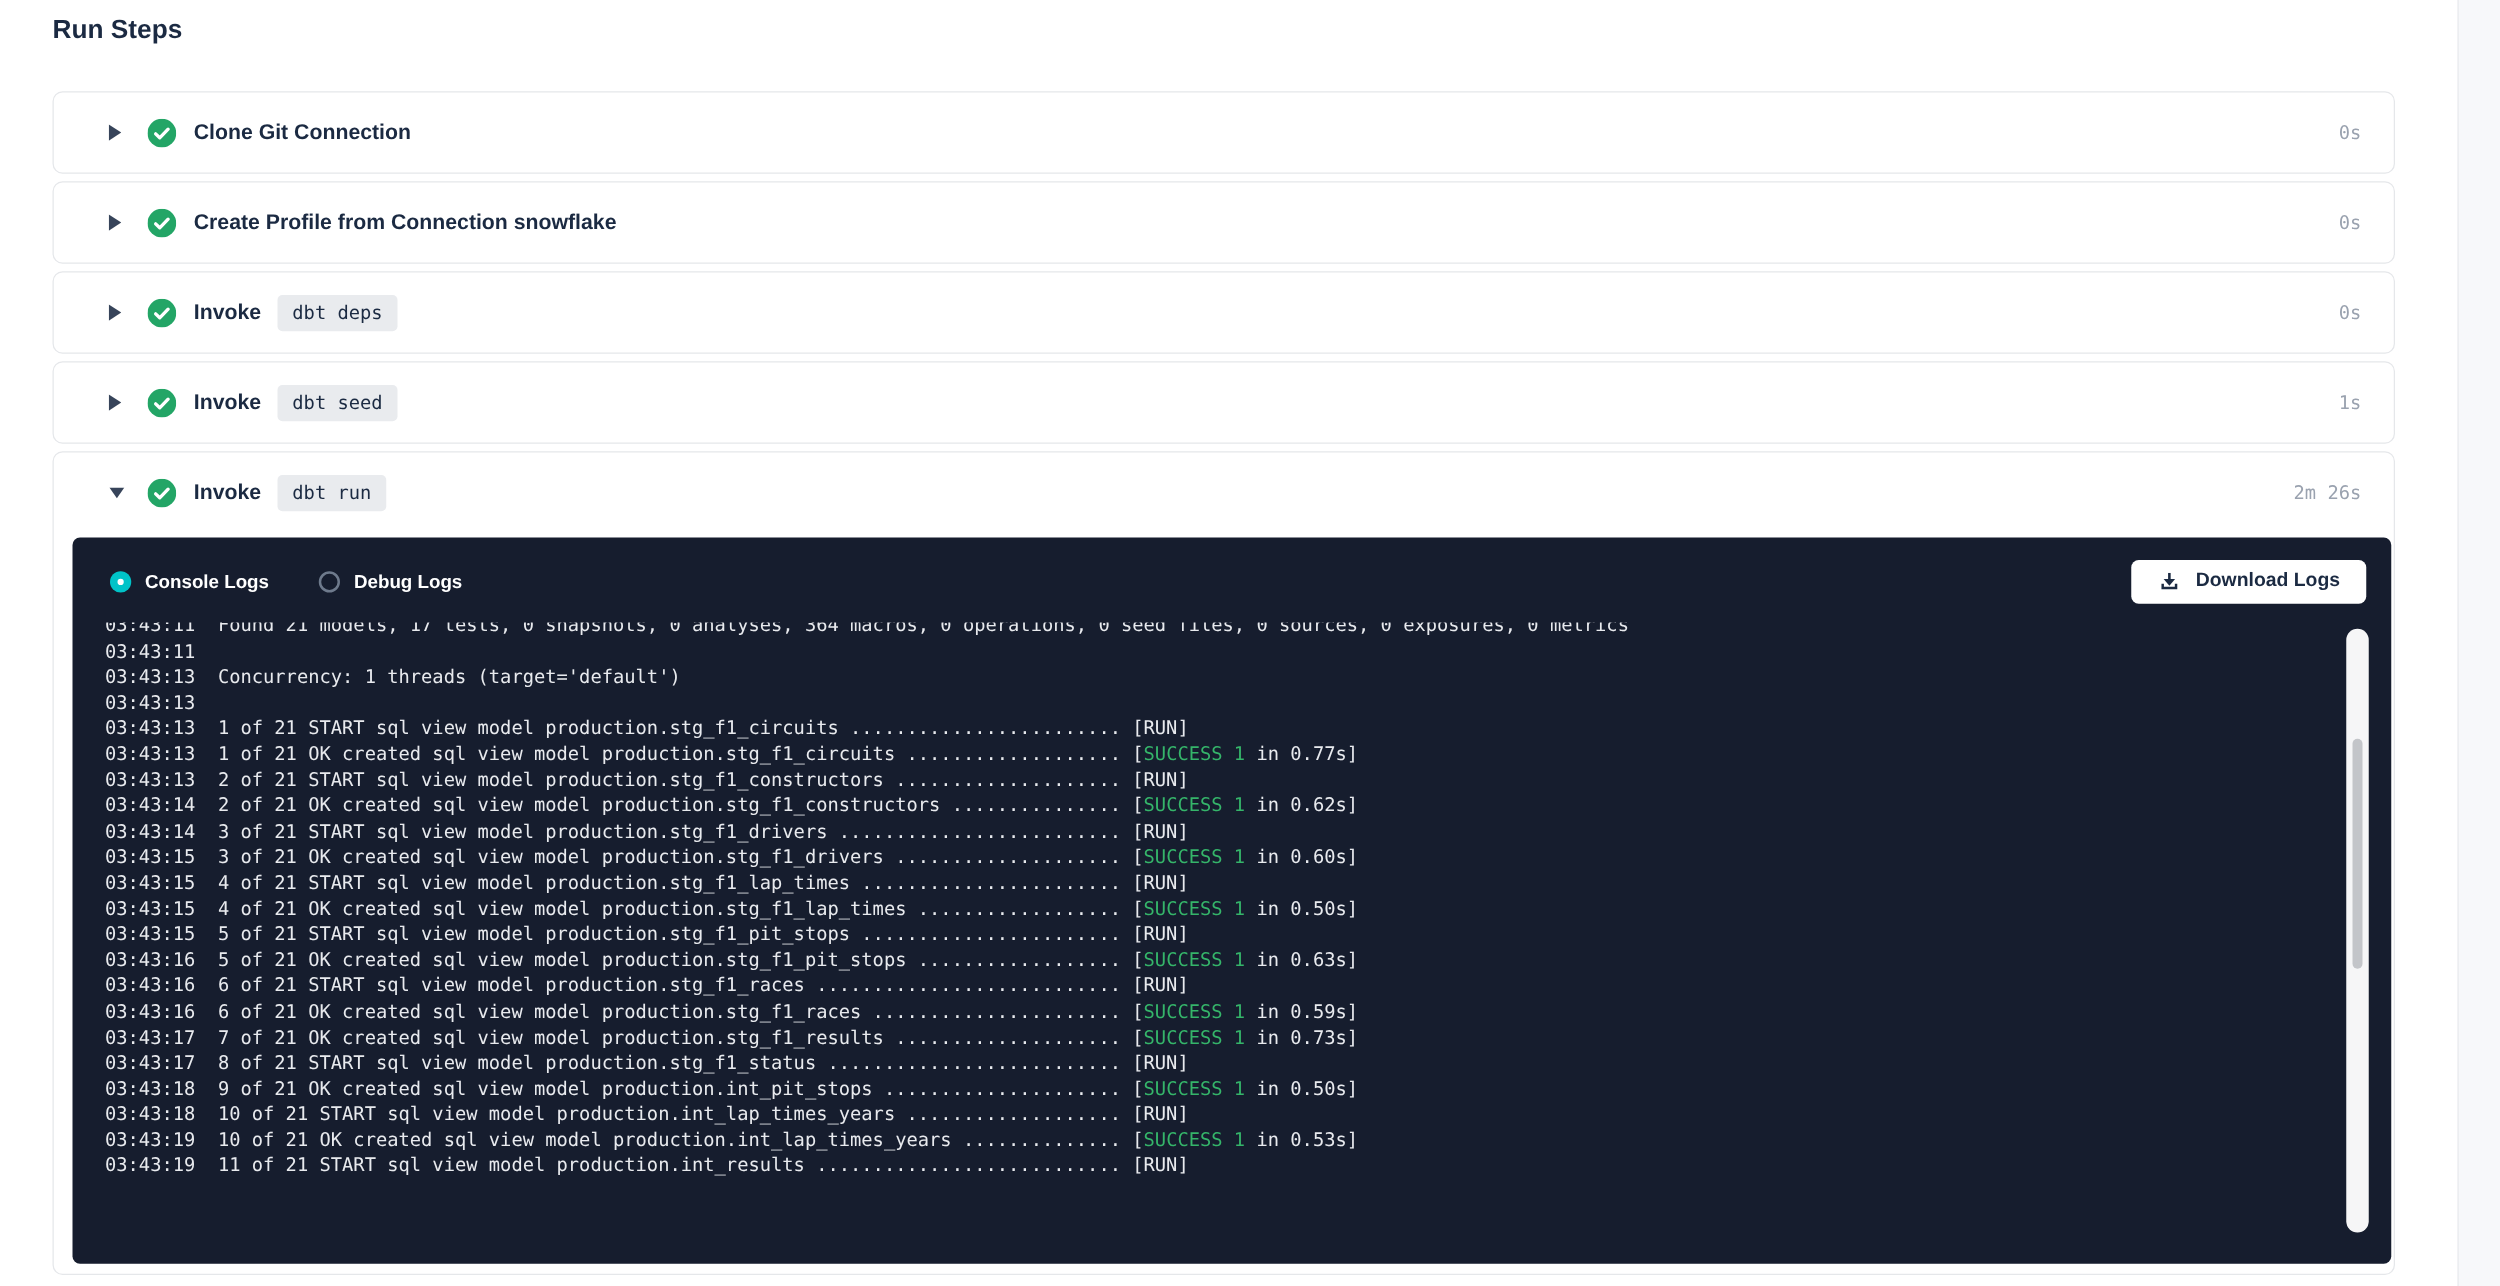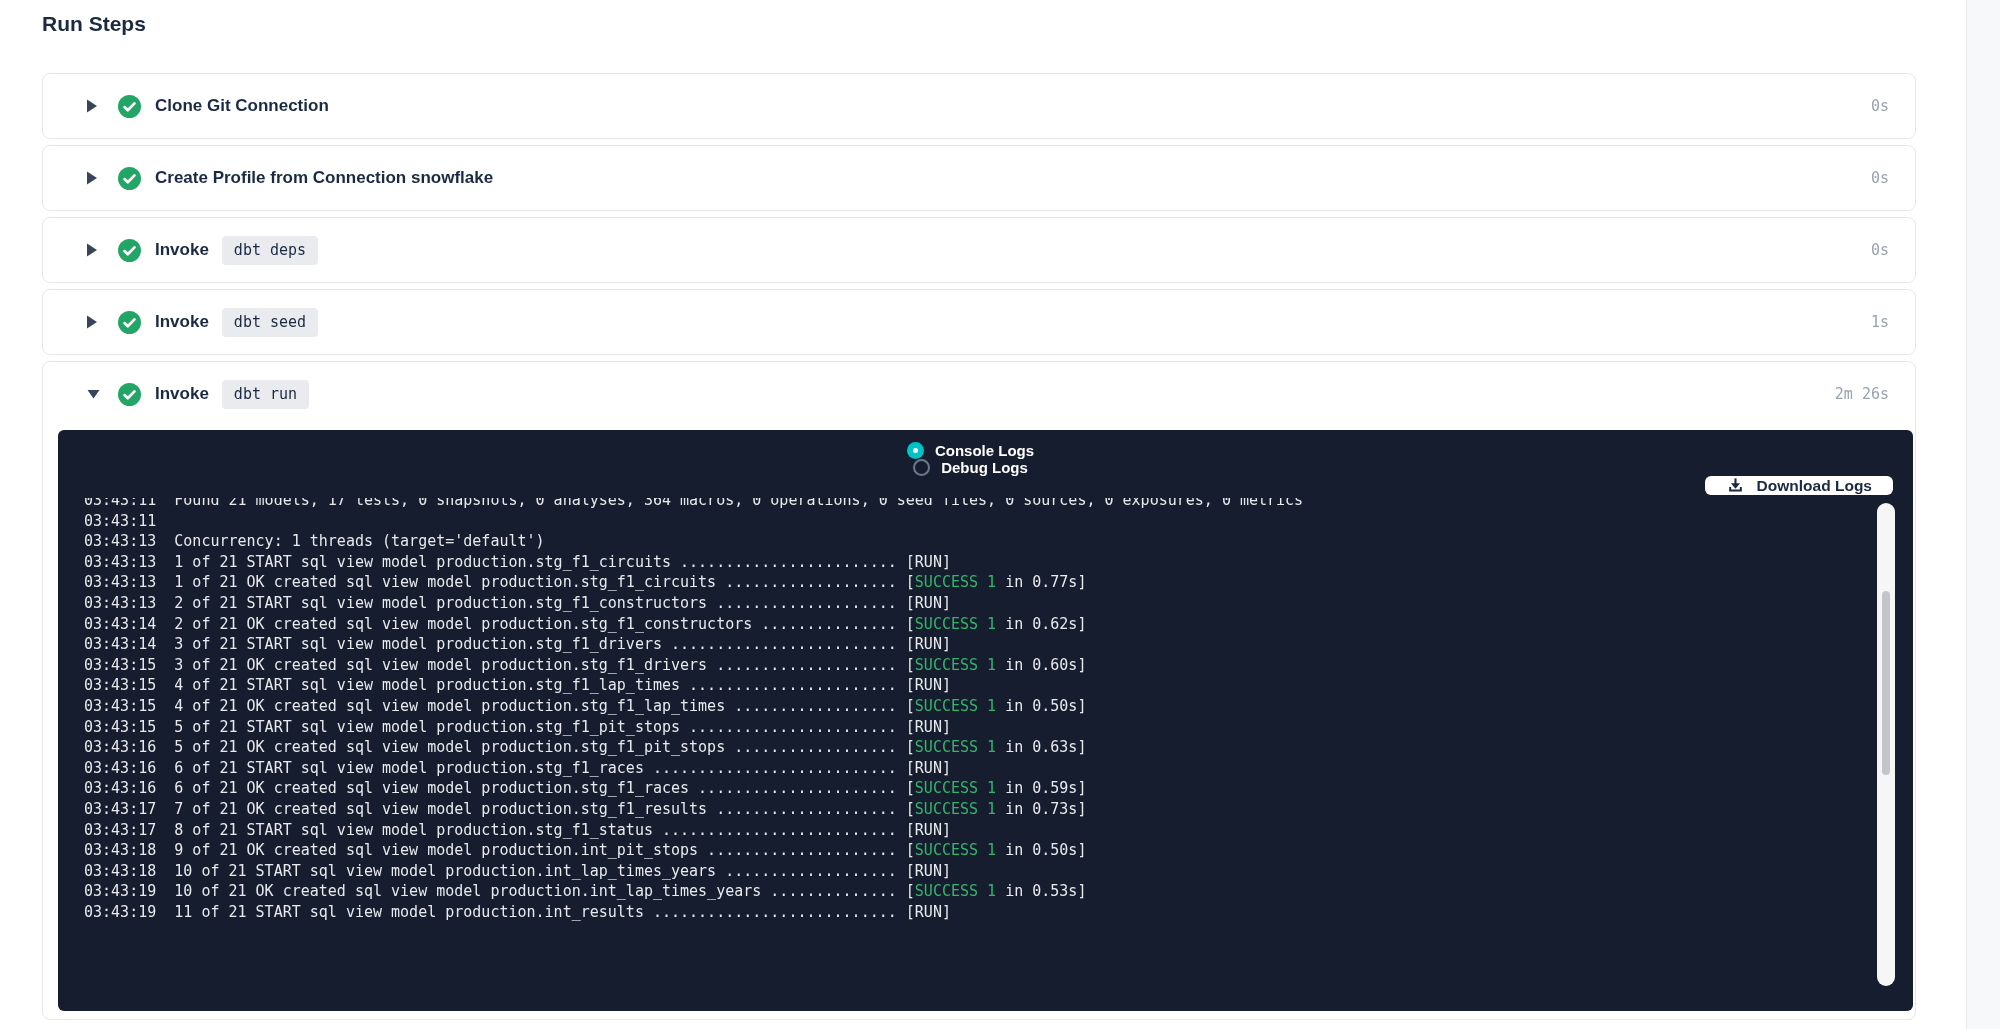--- a/index.html
+++ b/index.html
@@ -51,33 +51,32 @@
     font-size:15px;color:var(--c-duration);white-space:nowrap;
   }
   
   .log-panel{
     margin:4px 2px 8px 15px;height:581px;position:relative;
     background:var(--c-panel);border-radius:6px;overflow:hidden;
   }
   .log-toolbar{
     display:flex;align-items:center;height:68px;
     padding:12px 20px 10px 30px;
-    flex-direction:column;
   }
   .radio-option{display:flex;align-items:center;gap:11px;cursor:pointer;margin-right:40px;}
   .radio-circle{width:17px;height:17px;border-radius:50%;position:relative;flex:none;}
   .radio-circle.on{background:var(--c-radio);}
   .radio-circle.on::after{
     content:"";position:absolute;left:6px;top:6px;width:5px;height:5px;
     border-radius:50%;background:#fff;
   }
   .radio-circle.off{border:2px solid #6e7a8c;background:transparent;}
   .radio-label{color:#ffffff;font-weight:700;font-size:15px;white-space:nowrap;}
   .download-btn{
-    margin-left:auto;height:54px;padding:0 21px;border:none;border-radius:6px;
+    margin-left:auto;height:35px;padding:0 21px;border:none;border-radius:6px;
     background:#ffffff;color:var(--c-navy);font-family:"Liberation Sans", sans-serif;
     font-size:15.5px;font-weight:700;display:flex;align-items:center;gap:12px;cursor:pointer;
   }
   .log-viewport{position:absolute;top:68px;left:0;right:0;bottom:0;overflow:hidden;}
   .log-lines{
     margin:-8px 0 0 0;padding-left:26px;
     font-family:"DejaVu Sans Mono", monospace;font-size:15px;line-height:20.6px;
     color:var(--c-log-text);
   }
   .log-line{white-space:pre;}
@@ -210,20 +209,21 @@
             </svg>
           </span>
           <span>Download Logs</span>
         </button>
       </div>
       <div class="log-viewport">
         <div class="log-lines">
             <div class="log-line">03:43:11  Found 21 models, 17 tests, 0 snapshots, 0 analyses, 364 macros, 0 operations, 0 seed files, 0 sources, 0 exposures, 0 metrics</div>
             <div class="log-line">03:43:11</div>
             <div class="log-line">03:43:13  Concurrency: 1 threads (target='default')</div>
+            <div class="log-line">03:43:13</div>
             <div class="log-line">03:43:13  1 of 21 START sql view model production.stg_f1_circuits ........................ [RUN]</div>
             <div class="log-line">03:43:13  1 of 21 OK created sql view model production.stg_f1_circuits ................... [<span class="ok">SUCCESS 1</span> in 0.77s]</div>
             <div class="log-line">03:43:13  2 of 21 START sql view model production.stg_f1_constructors .................... [RUN]</div>
             <div class="log-line">03:43:14  2 of 21 OK created sql view model production.stg_f1_constructors ............... [<span class="ok">SUCCESS 1</span> in 0.62s]</div>
             <div class="log-line">03:43:14  3 of 21 START sql view model production.stg_f1_drivers ......................... [RUN]</div>
             <div class="log-line">03:43:15  3 of 21 OK created sql view model production.stg_f1_drivers .................... [<span class="ok">SUCCESS 1</span> in 0.60s]</div>
             <div class="log-line">03:43:15  4 of 21 START sql view model production.stg_f1_lap_times ....................... [RUN]</div>
             <div class="log-line">03:43:15  4 of 21 OK created sql view model production.stg_f1_lap_times .................. [<span class="ok">SUCCESS 1</span> in 0.50s]</div>
             <div class="log-line">03:43:15  5 of 21 START sql view model production.stg_f1_pit_stops ....................... [RUN]</div>
             <div class="log-line">03:43:16  5 of 21 OK created sql view model production.stg_f1_pit_stops .................. [<span class="ok">SUCCESS 1</span> in 0.63s]</div>

